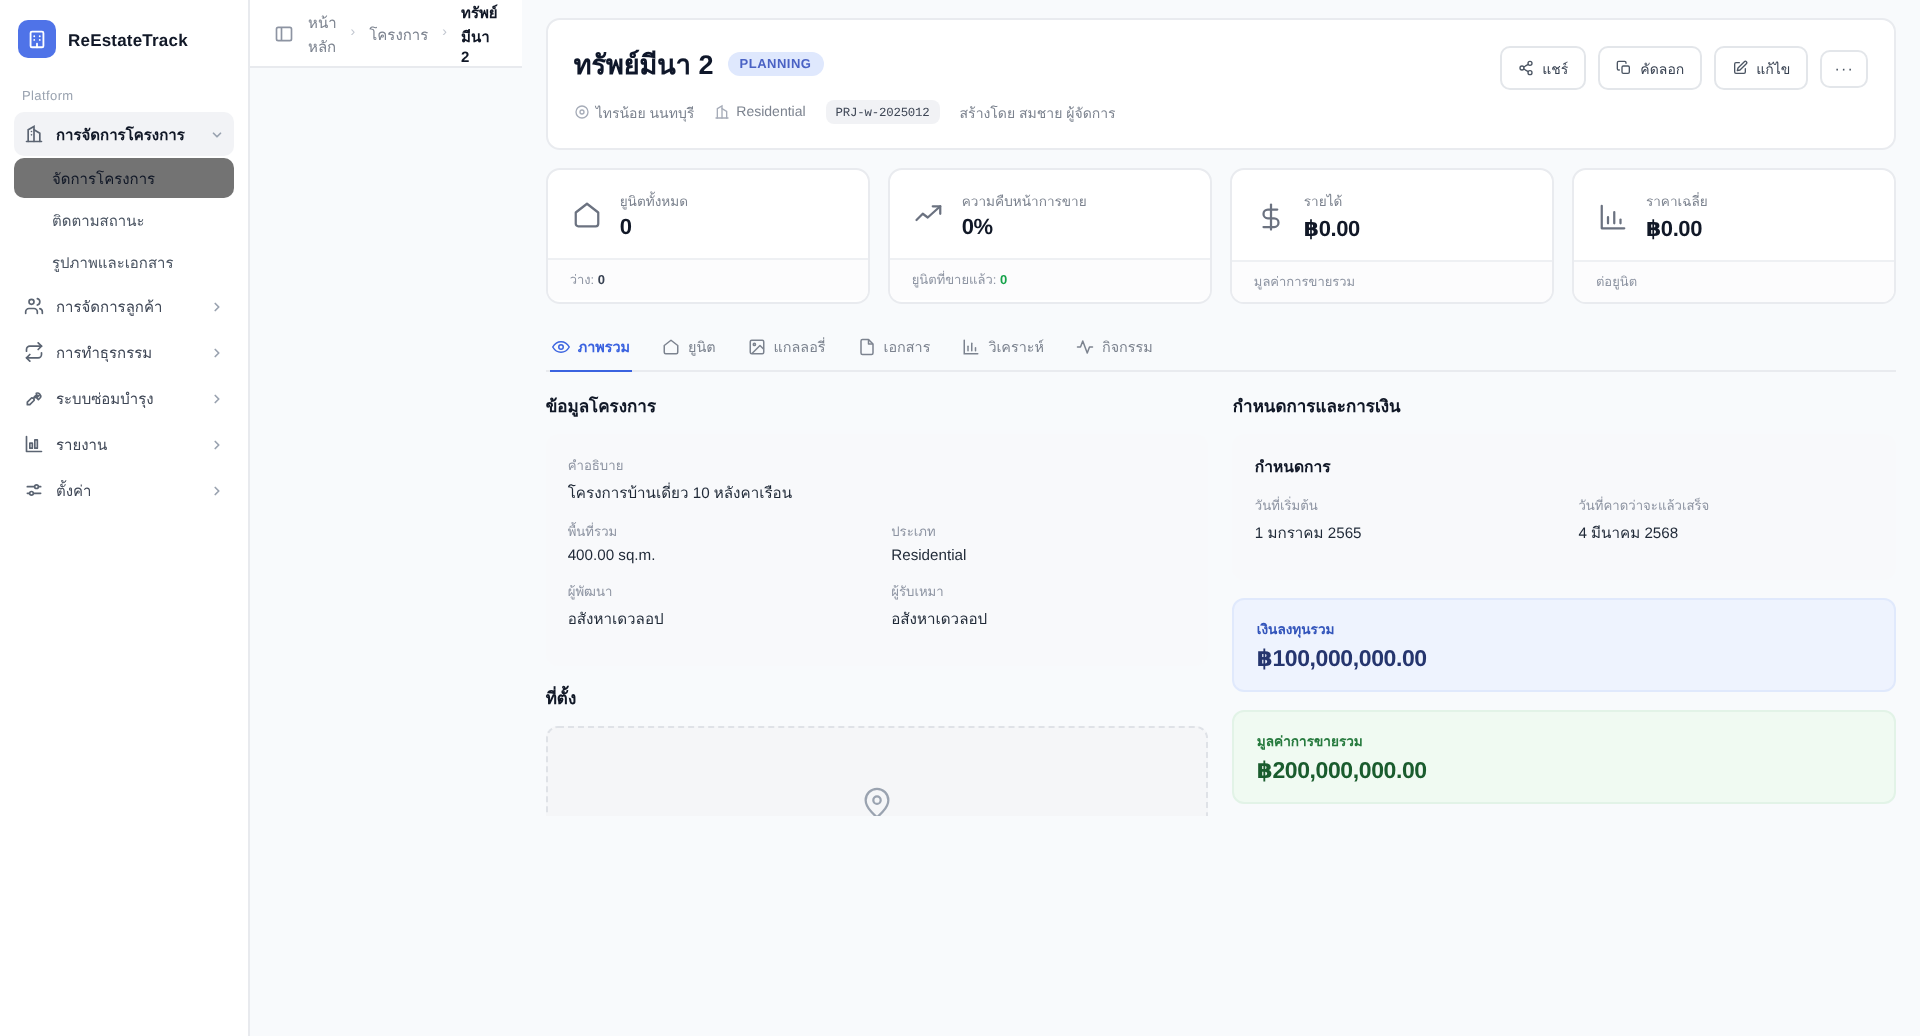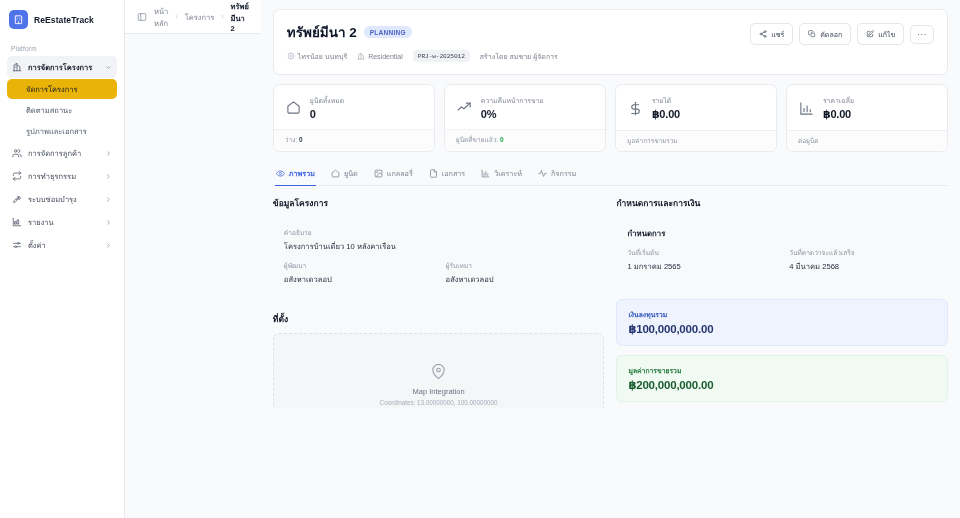--- a/index.html
+++ b/index.html
@@ -47,21 +47,21 @@
   .nav-ico { width: 10px; height: 10px; flex: 0 0 10px; display:flex; align-items:center; justify-content:center; color:#5b6472; }
   .nav-ico svg { display:block; }
   .nav-label { flex: 1 1 auto; white-space: nowrap; overflow: hidden; }
   .nav-chev { width: 7px; height: 7px; flex: 0 0 7px; color: #9aa3b0; display:flex;align-items:center;justify-content:center;}
   .nav-chev svg { display:block; }
   .nav-sub {
     display: flex; align-items: center;
     padding: 4px 5px 4px 19px; border-radius: 5px;
     font-size: 7.5px; color: #4b5563; cursor: pointer; margin-bottom: 1px;
   }
-  .nav-sub.active { background: #eab308; color:#111827; }
+  .nav-sub.active { background: #737373; color:#111827; }
   .sidebar-footer {
     border-top: 1px solid #eceef1; padding: 8px 8px;
     display: flex; align-items: center; gap: 6px; cursor: pointer;
   }
   .avatar {
     width: 16px; height: 16px; border-radius: 50%;
     background: #eceef1; color: #51596a;
     font-size: 6px; font-weight: bold;
     display: flex; align-items: center; justify-content: center; flex: 0 0 16px;
   }
@@ -517,20 +517,30 @@
 
         <section>
           <div class="sec-title">ข้อมูลโครงการ</div>
           <div class="panel">
             <div class="field">
               <div class="field-label">คำอธิบาย</div>
               <div class="field-value">โครงการบ้านเดี่ยว 10 หลังคาเรือน</div>
             </div>
             <div class="grid2">
               <div class="field">
+                <div class="field-label">พื้นที่รวม</div>
+                <div class="field-value">400.00 sq.m.</div>
+              </div>
+              <div class="field">
+                <div class="field-label">ประเภท</div>
+                <div class="field-value">Residential</div>
+              </div>
+            </div>
+            <div class="grid2">
+              <div class="field">
                 <div class="field-label">ผู้พัฒนา</div>
                 <div class="field-value">อสังหาเดวลอป</div>
               </div>
               <div class="field">
                 <div class="field-label">ผู้รับเหมา</div>
                 <div class="field-value">อสังหาเดวลอป</div>
               </div>
             </div>
           </div>
 

